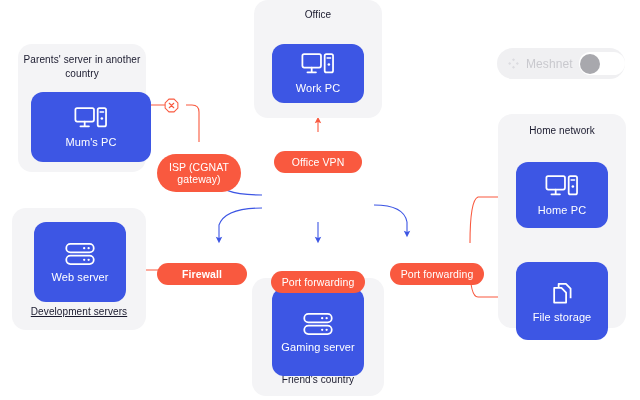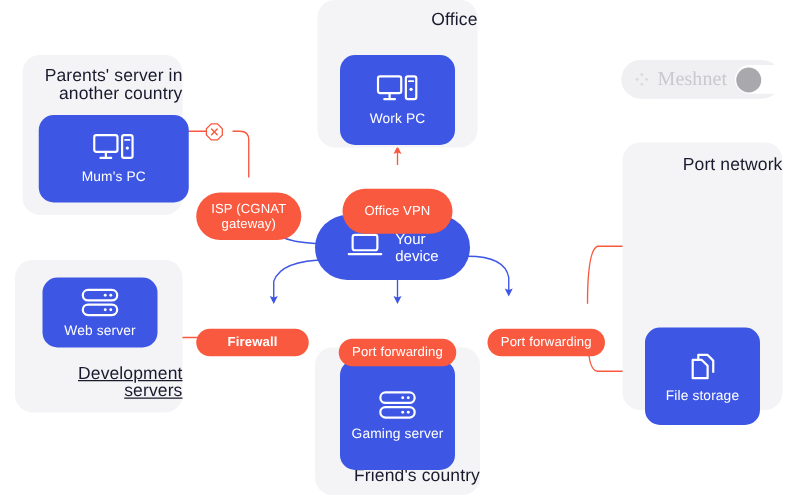--- a/index.html
+++ b/index.html
@@ -23,23 +23,23 @@
   .group {
     position: absolute;
     background: #f4f4f6;
     border-radius: 14px;
     box-sizing: border-box;
   }
   .group-title {
     position: absolute;
     left: 0;
     right: 0;
-    text-align: right;
+    text-align: center;
     color: #1a1a2e;
-    font-size: 14px;
+    font-size: 10px;
     line-height: 14px;
     letter-spacing: .1px;
   }
   
   .node {
     position: absolute;
     background: #3d56e4;
     border-radius: 12px;
     box-sizing: border-box;
     display: flex;
@@ -111,25 +111,24 @@
   }
   .meshnet .mn-icon {
     width: 13px;
     height: 13px;
     display: flex;
     align-items: center;
     justify-content: center;
     flex: none;
   }
   .meshnet .mn-label {
-    font-size: 16px;
+    font-size: 12px;
     color: #c9c9ce;
     flex: 1;
     letter-spacing: .1px;
-    font-family: Liberation Serif, serif;
   }
   .mn-switch {
     width: 46px;
     height: 23px;
     border-radius: 12px;
     background: #ffffff;
     position: relative;
     flex: none;
   }
   .mn-knob {
@@ -201,21 +200,21 @@
 
   <div class="group" style="left:18px; top:44px; width:128px; height:128px;">
     <div class="group-title" style="top:9px;">Parents' server in another country</div>
   </div>
 
   <div class="group" style="left:254px; top:0px; width:128px; height:118px;">
     <div class="group-title" style="top:8px;">Office</div>
   </div>
 
   <div class="group" style="left:498px; top:114px; width:128px; height:214px;">
-    <div class="group-title" style="top:10px;">Port network</div>
+    <div class="group-title" style="top:10px;">Home network</div>
   </div>
 
   <div class="group" style="left:12px; top:208px; width:134px; height:122px;">
     <div class="group-title" style="bottom:11px;text-decoration:underline;">Development servers</div>
   </div>
 
   <div class="group" style="left:252px; top:278px; width:132px; height:118px;">
     <div class="group-title" style="bottom:9px;">Friend's country</div>
   </div>
 
@@ -240,45 +239,57 @@
         <rect x="1.2" y="2.2" width="20" height="14.5" rx="1.8" fill="none" stroke="#fff" stroke-width="1.9"></rect>
         <path d="M11.2 16.7 L11.2 21.6 M6.6 21.9 L15.8 21.9" stroke="#fff" stroke-width="1.9" stroke-linecap="round"></path>
         <rect x="25.2" y="2.2" width="9" height="19.7" rx="1.8" fill="none" stroke="#fff" stroke-width="1.9"></rect>
         <circle cx="29.7" cy="13.4" r="1.4" fill="#fff"></circle>
         <path d="M27.8 6.4 L31.6 6.4" stroke="#fff" stroke-width="1.5" stroke-linecap="round"></path>
       </svg>
     </span>
     <span class="node-label">Mum's PC</span>
   </div>
 
-  <div class="node" style="left:272px; top:44px; width:92px; height:72px;">
+  <div class="node" style="left:272px; top:44px; width:92px; height:59px;">
     <span class="glyph">
       <svg width="34" height="26" viewBox="0 0 36 28">
         <rect x="1.2" y="2.2" width="20" height="14.5" rx="1.8" fill="none" stroke="#fff" stroke-width="1.9"></rect>
         <path d="M11.2 16.7 L11.2 21.6 M6.6 21.9 L15.8 21.9" stroke="#fff" stroke-width="1.9" stroke-linecap="round"></path>
         <rect x="25.2" y="2.2" width="9" height="19.7" rx="1.8" fill="none" stroke="#fff" stroke-width="1.9"></rect>
         <circle cx="29.7" cy="13.4" r="1.4" fill="#fff"></circle>
         <path d="M27.8 6.4 L31.6 6.4" stroke="#fff" stroke-width="1.5" stroke-linecap="round"></path>
       </svg>
     </span>
     <span class="node-label">Work PC</span>
   </div>
 
+  <div class="node" style="left:516px; top:162px; width:92px; height:66px;">
+    <span class="glyph">
+      <svg width="34" height="26" viewBox="0 0 36 28">
+        <rect x="1.2" y="2.2" width="20" height="14.5" rx="1.8" fill="none" stroke="#fff" stroke-width="1.9"></rect>
+        <path d="M11.2 16.7 L11.2 21.6 M6.6 21.9 L15.8 21.9" stroke="#fff" stroke-width="1.9" stroke-linecap="round"></path>
+        <rect x="25.2" y="2.2" width="9" height="19.7" rx="1.8" fill="none" stroke="#fff" stroke-width="1.9"></rect>
+        <circle cx="29.7" cy="13.4" r="1.4" fill="#fff"></circle>
+        <path d="M27.8 6.4 L31.6 6.4" stroke="#fff" stroke-width="1.5" stroke-linecap="round"></path>
+      </svg>
+    </span>
+    <span class="node-label">Home PC</span>
+  </div>
 
   <div class="node" style="left:516px; top:262px; width:92px; height:78px;">
     <span class="glyph">
       <svg width="28" height="28" viewBox="0 0 30 30">
         <path d="M6.6 9.6 L14.4 9.6 L19.4 14.6 L19.4 25.2 L6.6 25.2 Z" fill="none" stroke="#fff" stroke-width="1.9" stroke-linejoin="round"></path>
         <path d="M11.4 9.2 L11.4 5.2 L19.2 5.2 L24.2 10.2 L24.2 20.6" fill="none" stroke="#fff" stroke-width="1.9" stroke-linejoin="round"></path>
       </svg>
     </span>
     <span class="node-label">File storage</span>
   </div>
 
-  <div class="node" style="left:34px; top:222px; width:92px; height:56px;">
+  <div class="node" style="left:34px; top:222px; width:92px; height:80px;">
     <span class="glyph">
       <svg width="32" height="26" viewBox="0 0 34 28">
         <rect x="2.2" y="3.2" width="29.6" height="9" rx="4.5" fill="none" stroke="#fff" stroke-width="1.9"></rect>
         <rect x="2.2" y="15.8" width="29.6" height="9" rx="4.5" fill="none" stroke="#fff" stroke-width="1.9"></rect>
         <circle cx="21.5" cy="7.7" r="1.25" fill="#fff"></circle>
         <circle cx="26.3" cy="7.7" r="1.25" fill="#fff"></circle>
         <circle cx="21.5" cy="20.3" r="1.25" fill="#fff"></circle>
         <circle cx="26.3" cy="20.3" r="1.25" fill="#fff"></circle>
       </svg>
     </span>
@@ -292,38 +303,26 @@
         <rect x="2.2" y="15.8" width="29.6" height="9" rx="4.5" fill="none" stroke="#fff" stroke-width="1.9"></rect>
         <circle cx="21.5" cy="7.7" r="1.25" fill="#fff"></circle>
         <circle cx="26.3" cy="7.7" r="1.25" fill="#fff"></circle>
         <circle cx="21.5" cy="20.3" r="1.25" fill="#fff"></circle>
         <circle cx="26.3" cy="20.3" r="1.25" fill="#fff"></circle>
       </svg>
     </span>
     <span class="node-label">Gaming server</span>
   </div>
 
-  <div class="yourdevice" style="left:252px; top:172px; width:124px; height:52px;">
-    <span class="glyph">
-      <svg width="30" height="22" viewBox="0 0 32 24">
-        <rect x="5.2" y="3.2" width="21.6" height="13.4" rx="2" fill="none" stroke="#fff" stroke-width="1.9"></rect>
-        <path d="M1.8 19.9 L30.2 19.9" stroke="#fff" stroke-width="1.9" stroke-linecap="round"></path>
-      </svg>
-    </span>
-    <span class="yd-label">
-      <span>Your</span><br>
-      <span>device</span>
-    </span>
-  </div>
 
   <div class="pill" style="left:157px; top:134px; width:84px; height:38px;">
     <span>ISP (CGNAT gateway)</span>
   </div>
 
-  <div class="pill" style="left:274px; top:131px; width:88px; height:36px;">
+  <div class="pill" style="left:274px; top:131px; width:88px; height:22px;">
     <span>Office VPN</span>
   </div>
 
   <div class="pill" style="left:157px; top:243px; width:90px; height:22px;font-weight:bold;">
     <span>Firewall</span>
   </div>
 
   <div class="pill" style="left:271px; top:251px; width:94px; height:22px;">
     <span>Port forwarding</span>
   </div>

